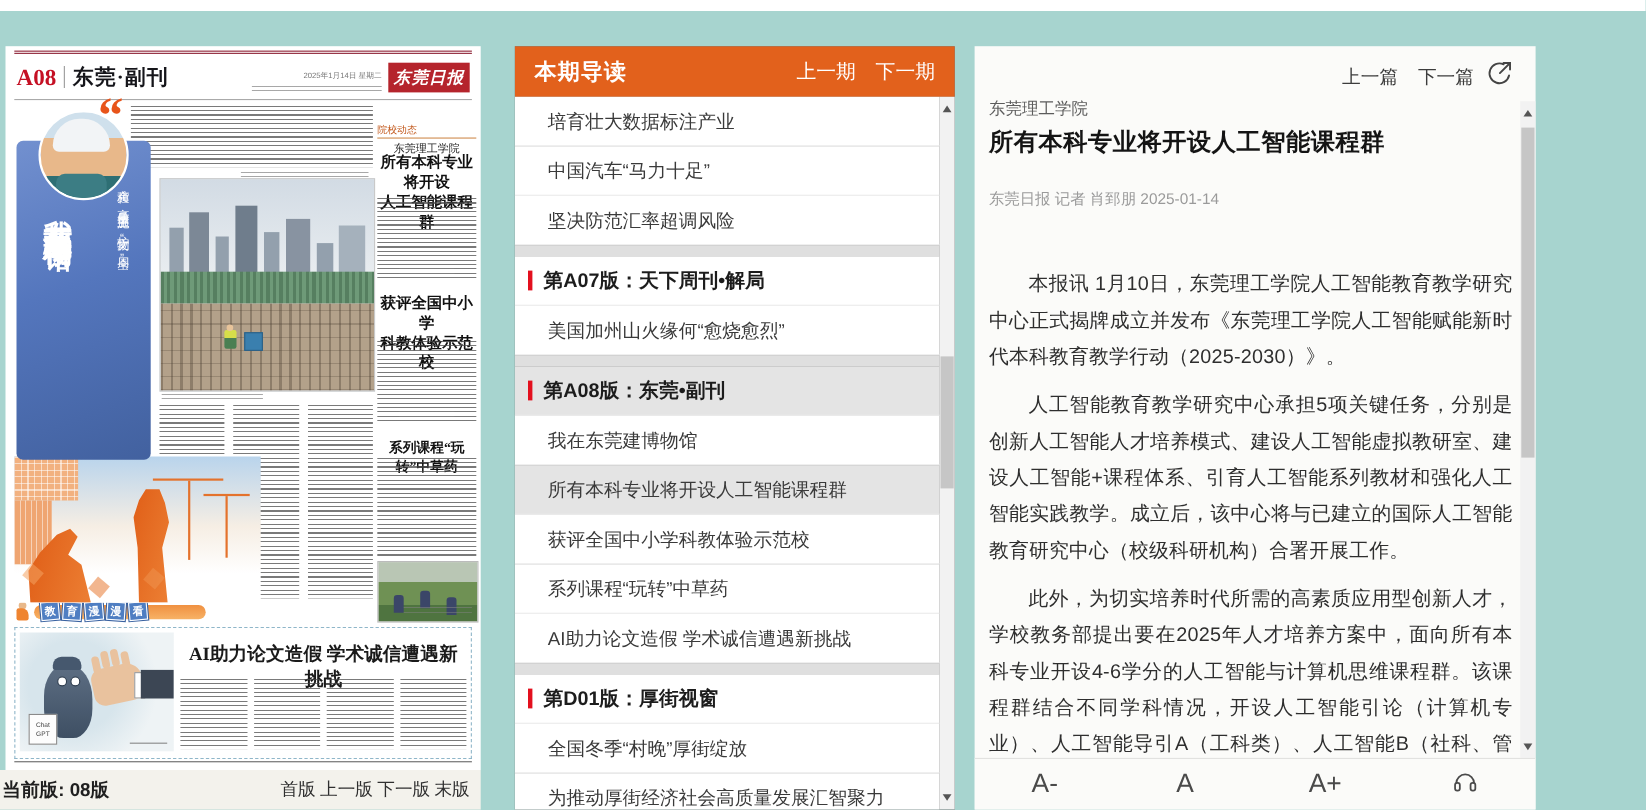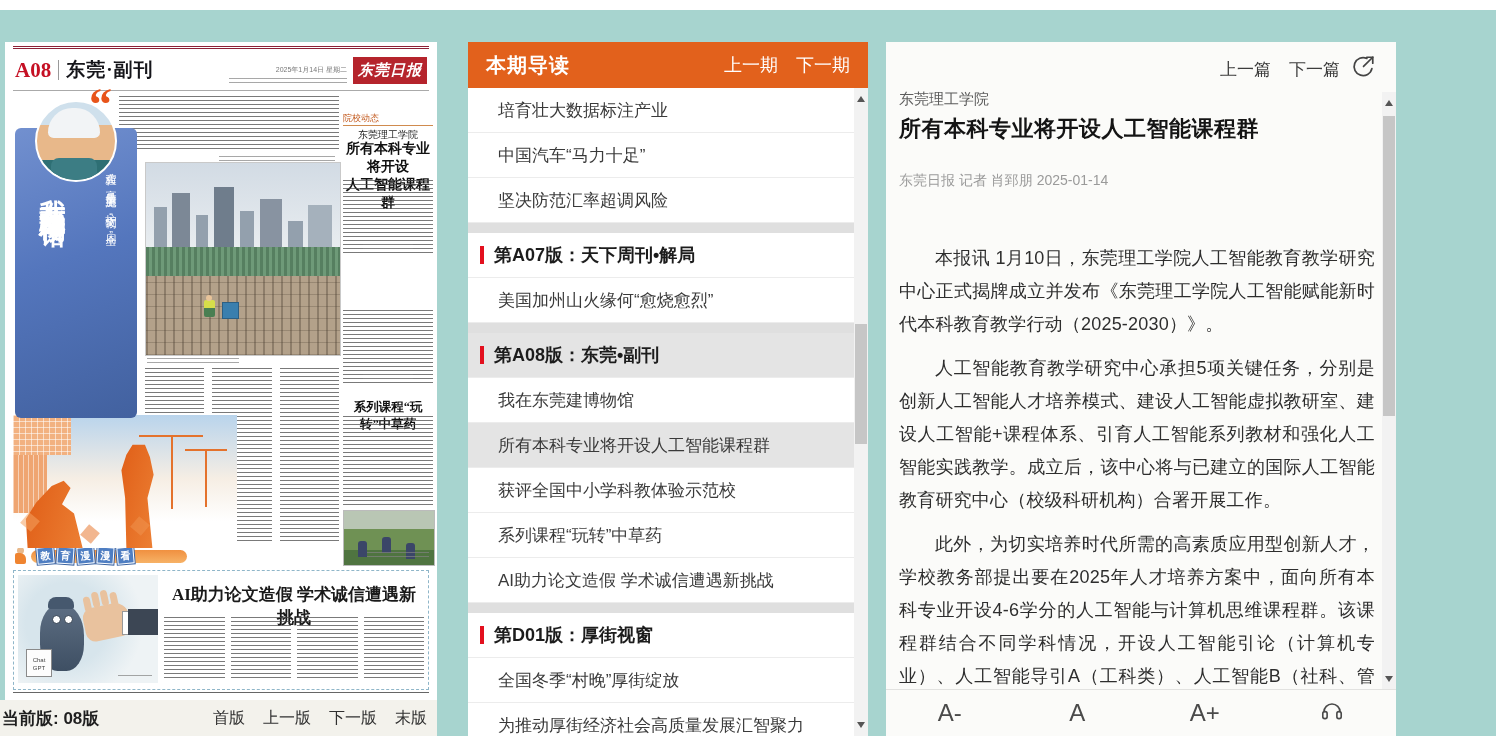--- a/index.html
+++ b/index.html
@@ -115,21 +115,21 @@
   #cartoon-headline{position:absolute;left:150px;top:12px;width:260px;text-align:center;
     font:bold 17px "Liberation Serif",serif;color:#1a1a1a;}
   #cartoon-cols{position:absolute;left:150px;top:46px;width:260px;height:64px;display:flex;gap:6px;}
   #cartoon-cols div{flex:1;}
   #paper-bottom-rule{left:8px;top:650px;width:416px;height:0;border-top:1px solid #666;}
 
   
   #left-bar{left:0;top:700px;width:437px;height:36px;background:#f3f2ec;display:flex;align-items:center;
     justify-content:space-between;box-sizing:border-box;padding:0 10px 0 2px;}
   #left-bar .cur{font-weight:bold;font-size:17px;color:#1f1f1f;}
-  #page-nav{display:flex;gap:18px;}
+  #page-nav{display:flex;gap:4px;}
   .pn-link{font-size:16px;color:#2f2f2f;cursor:pointer;}
 
   
   #toc-panel{left:468px;top:42px;width:400px;height:694px;background:#737373;overflow:hidden;}
   #toc-header{height:46px;background:#e2611c;display:flex;align-items:center;justify-content:space-between;
     padding:0 18px;box-sizing:border-box;}
   #toc-title{color:#fff;font-size:20px;font-weight:bold;letter-spacing:1px;}
   #toc-hnav{display:flex;gap:18px;}
   #toc-hnav span{color:#fff;font-size:18px;cursor:pointer;font-family:Liberation Serif, serif;}
   #toc-list{position:absolute;left:0;top:46px;right:14px;}
@@ -217,20 +217,24 @@
   </div>
 
   <div id="rc-tag" class="abs rc">院校动态</div>
   <div id="rc-k1" class="abs rc">东莞理工学院</div>
   <div id="rc-t1" class="abs rc">
     <div>所有本科专业将开设</div>
     <div>人工智能课程群</div>
   </div>
   <div id="rc-b1" class="abs rc fl"></div>
   <div id="rc-k2" class="abs fl-light"></div>
+  <div id="rc-t2" class="abs rc">
+    <div>获评全国中小学</div>
+    <div>科教体验示范校</div>
+  </div>
   <div id="rc-b2" class="abs rc fl"></div>
   <div id="rc-k3" class="abs fl-light"></div>
   <div id="rc-t3" class="abs rc">系列课程“玩转”中草药</div>
   <div id="rc-b3" class="abs rc fl"></div>
   <div id="rc-photo" class="abs rc">
     <div class="stu" style="left:14px;"></div>
     <div class="stu" style="left:38px;bottom:12px;"></div>
     <div class="stu" style="left:62px;bottom:6px;"></div>
   </div>
   <div id="rc-credit" class="abs fl-light"></div>

